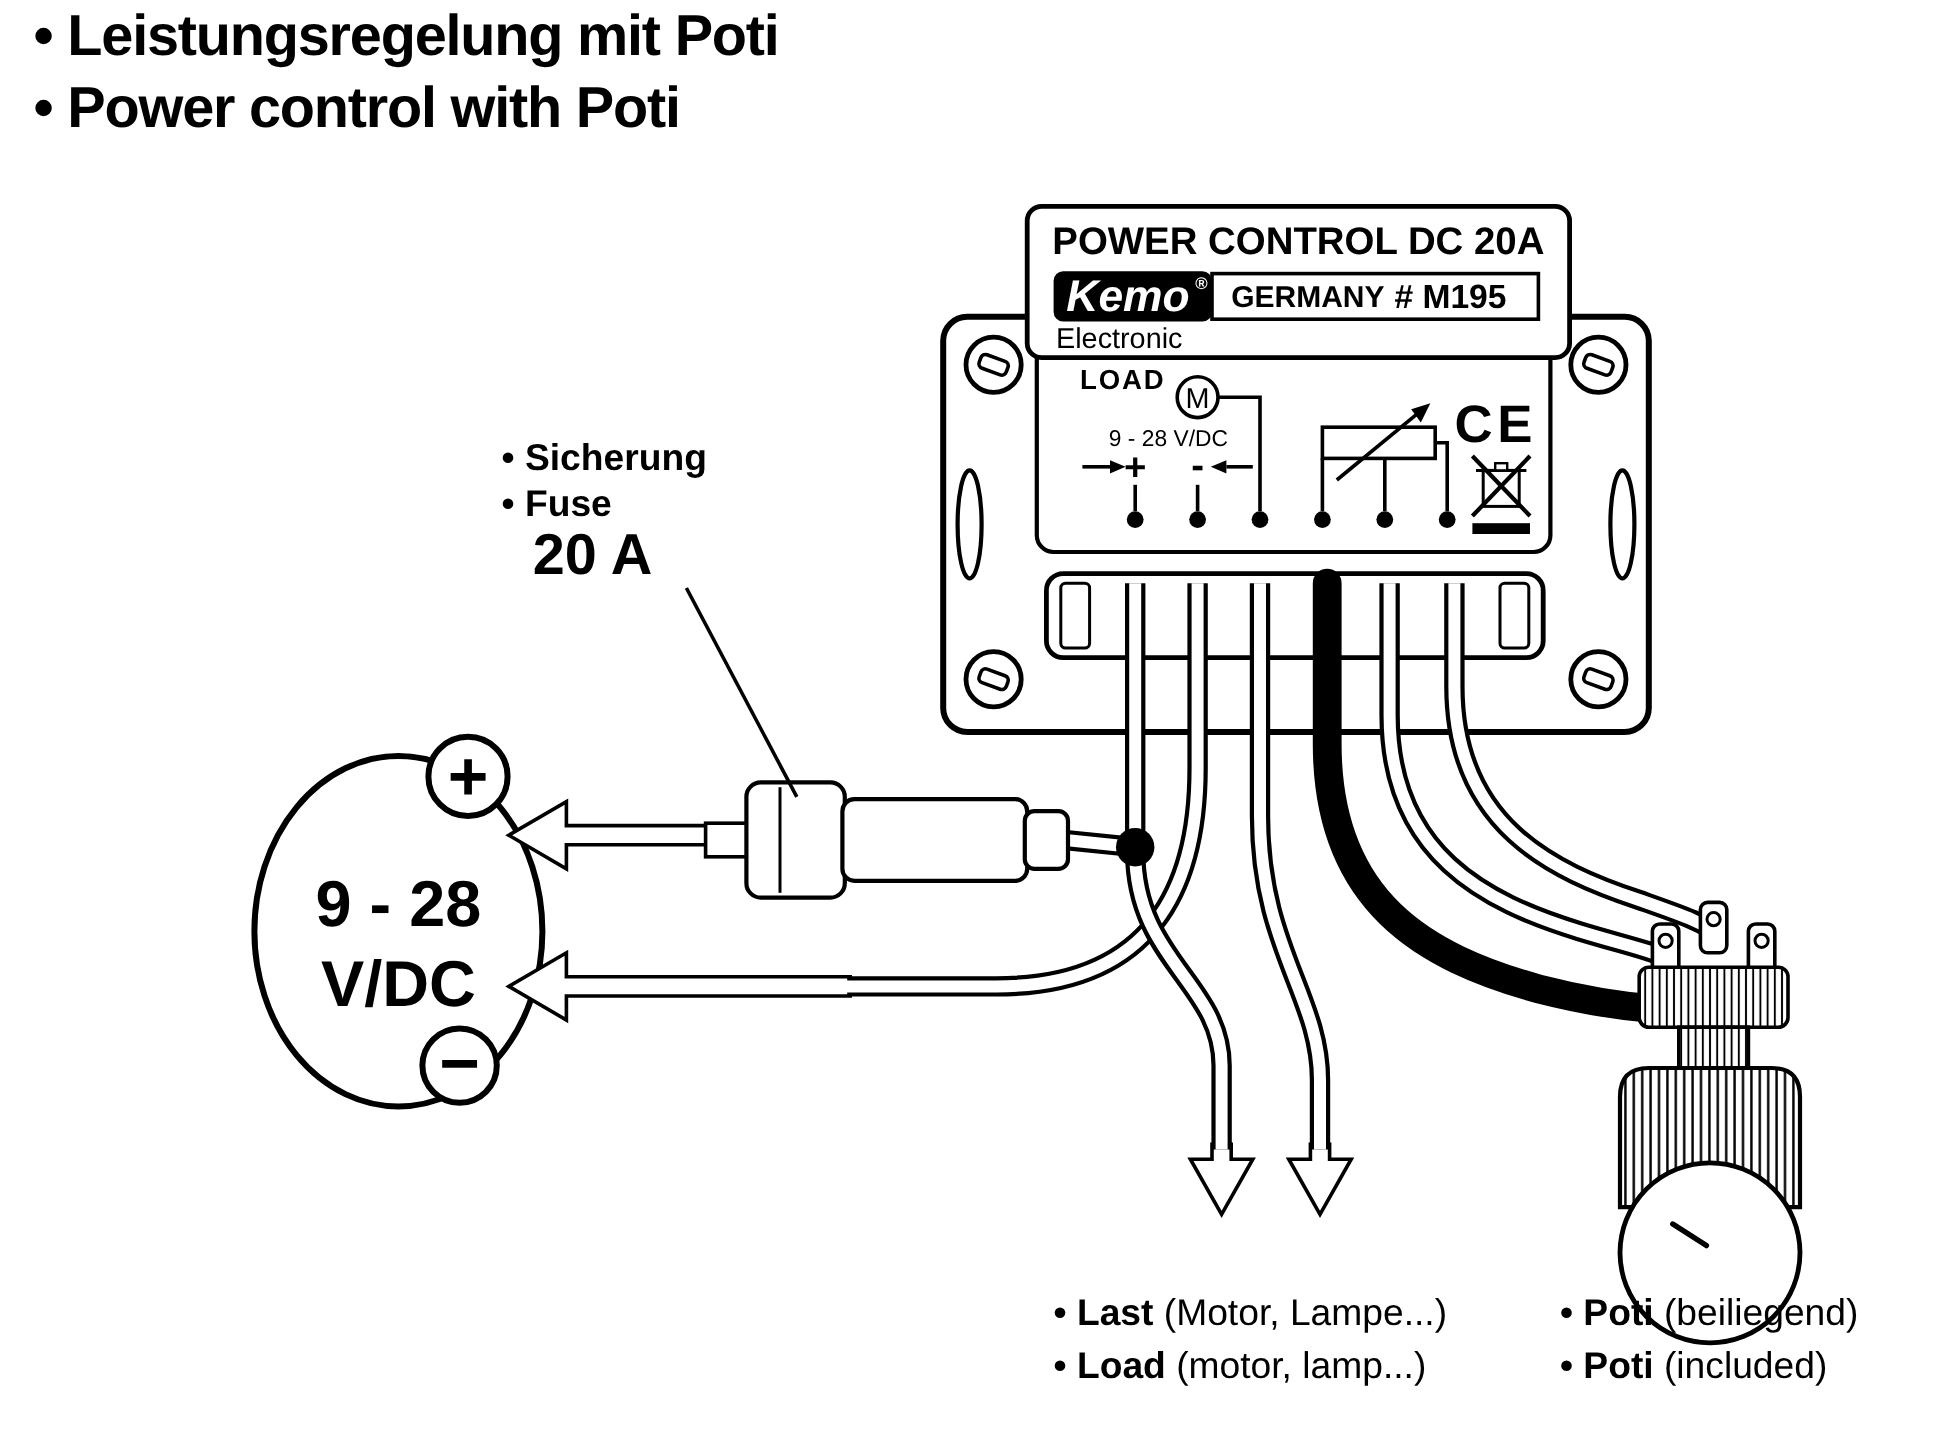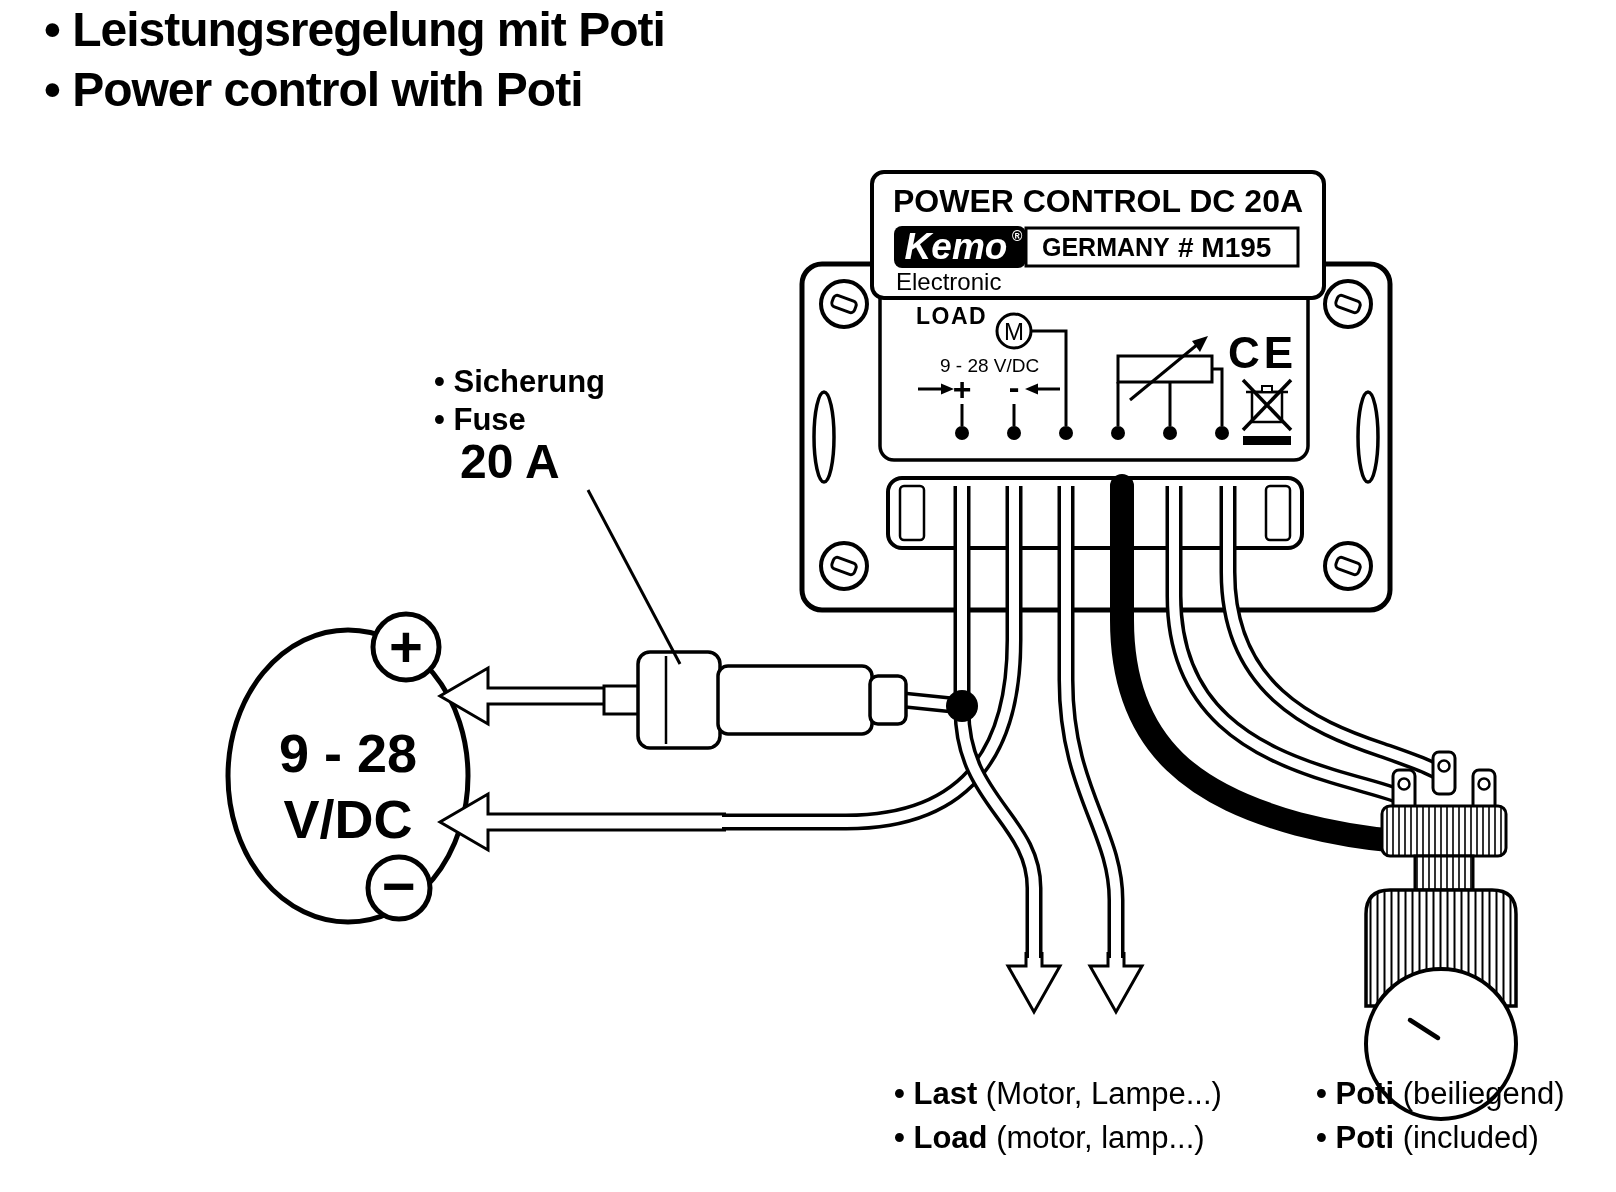--- a/index.html
+++ b/index.html
@@ -1,16 +1,16 @@
 <!DOCTYPE html>
 <html><head>
 <meta charset="utf-8">
 <style>
   html,body{margin:0;padding:0;background:#ffffff;}
-  .stage{width:1361px;height:1192px;position:relative;background:#d946ef;margin-left:16px;}
+  .stage{width:1361px;height:1192px;position:relative;background:#d946ef;}
   svg{display:block}
   text{fill:#000;}
   .f-title{font:700 48px "Liberation Sans",sans-serif;letter-spacing:-1px;}
   .f-fuse{font:700 31px "Liberation Sans",sans-serif;}
   .f-rating{font:700 48px "Liberation Sans",sans-serif;}
   .f-src{font:700 54px "Liberation Sans",sans-serif;}
   .f-sign{font:700 58px "Liberation Sans",sans-serif;}
   .f-head{font:700 32px "Liberation Sans",sans-serif;}
   .f-brand{font:italic 700 37px "Liberation Sans",sans-serif;fill:#fff;}
   .f-reg{font:700 14px "Liberation Sans",sans-serif;fill:#fff;}

